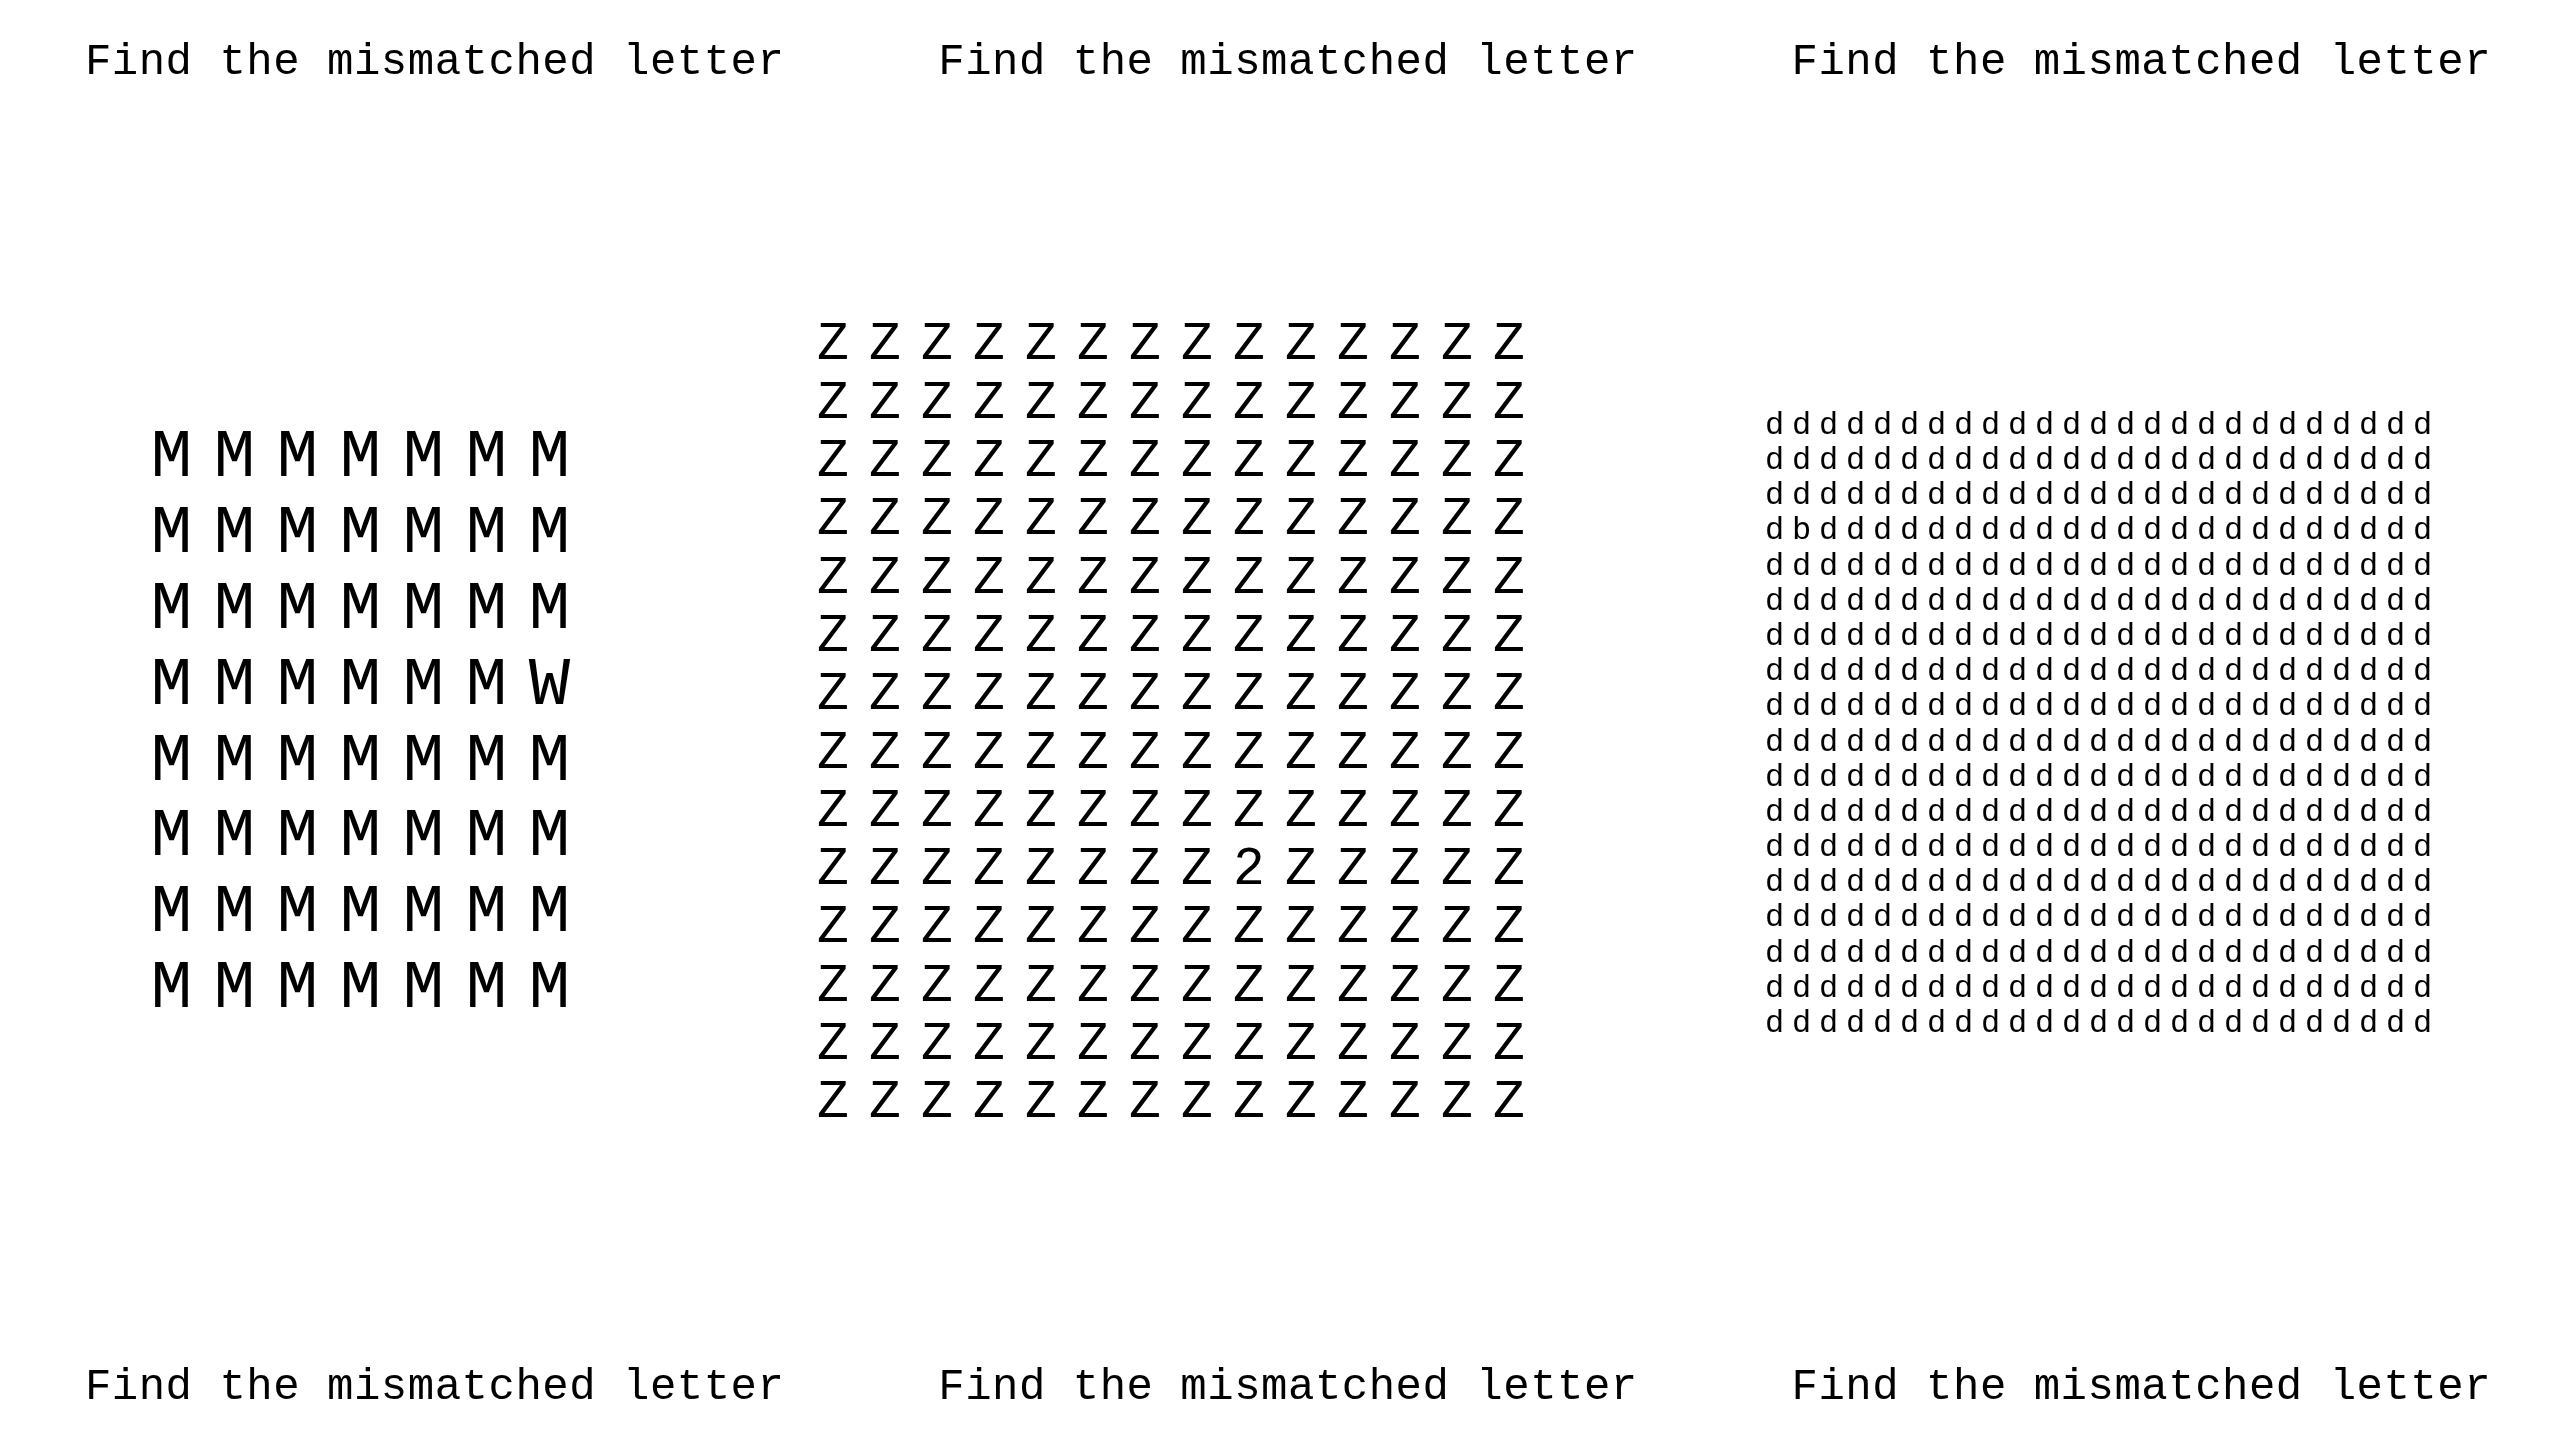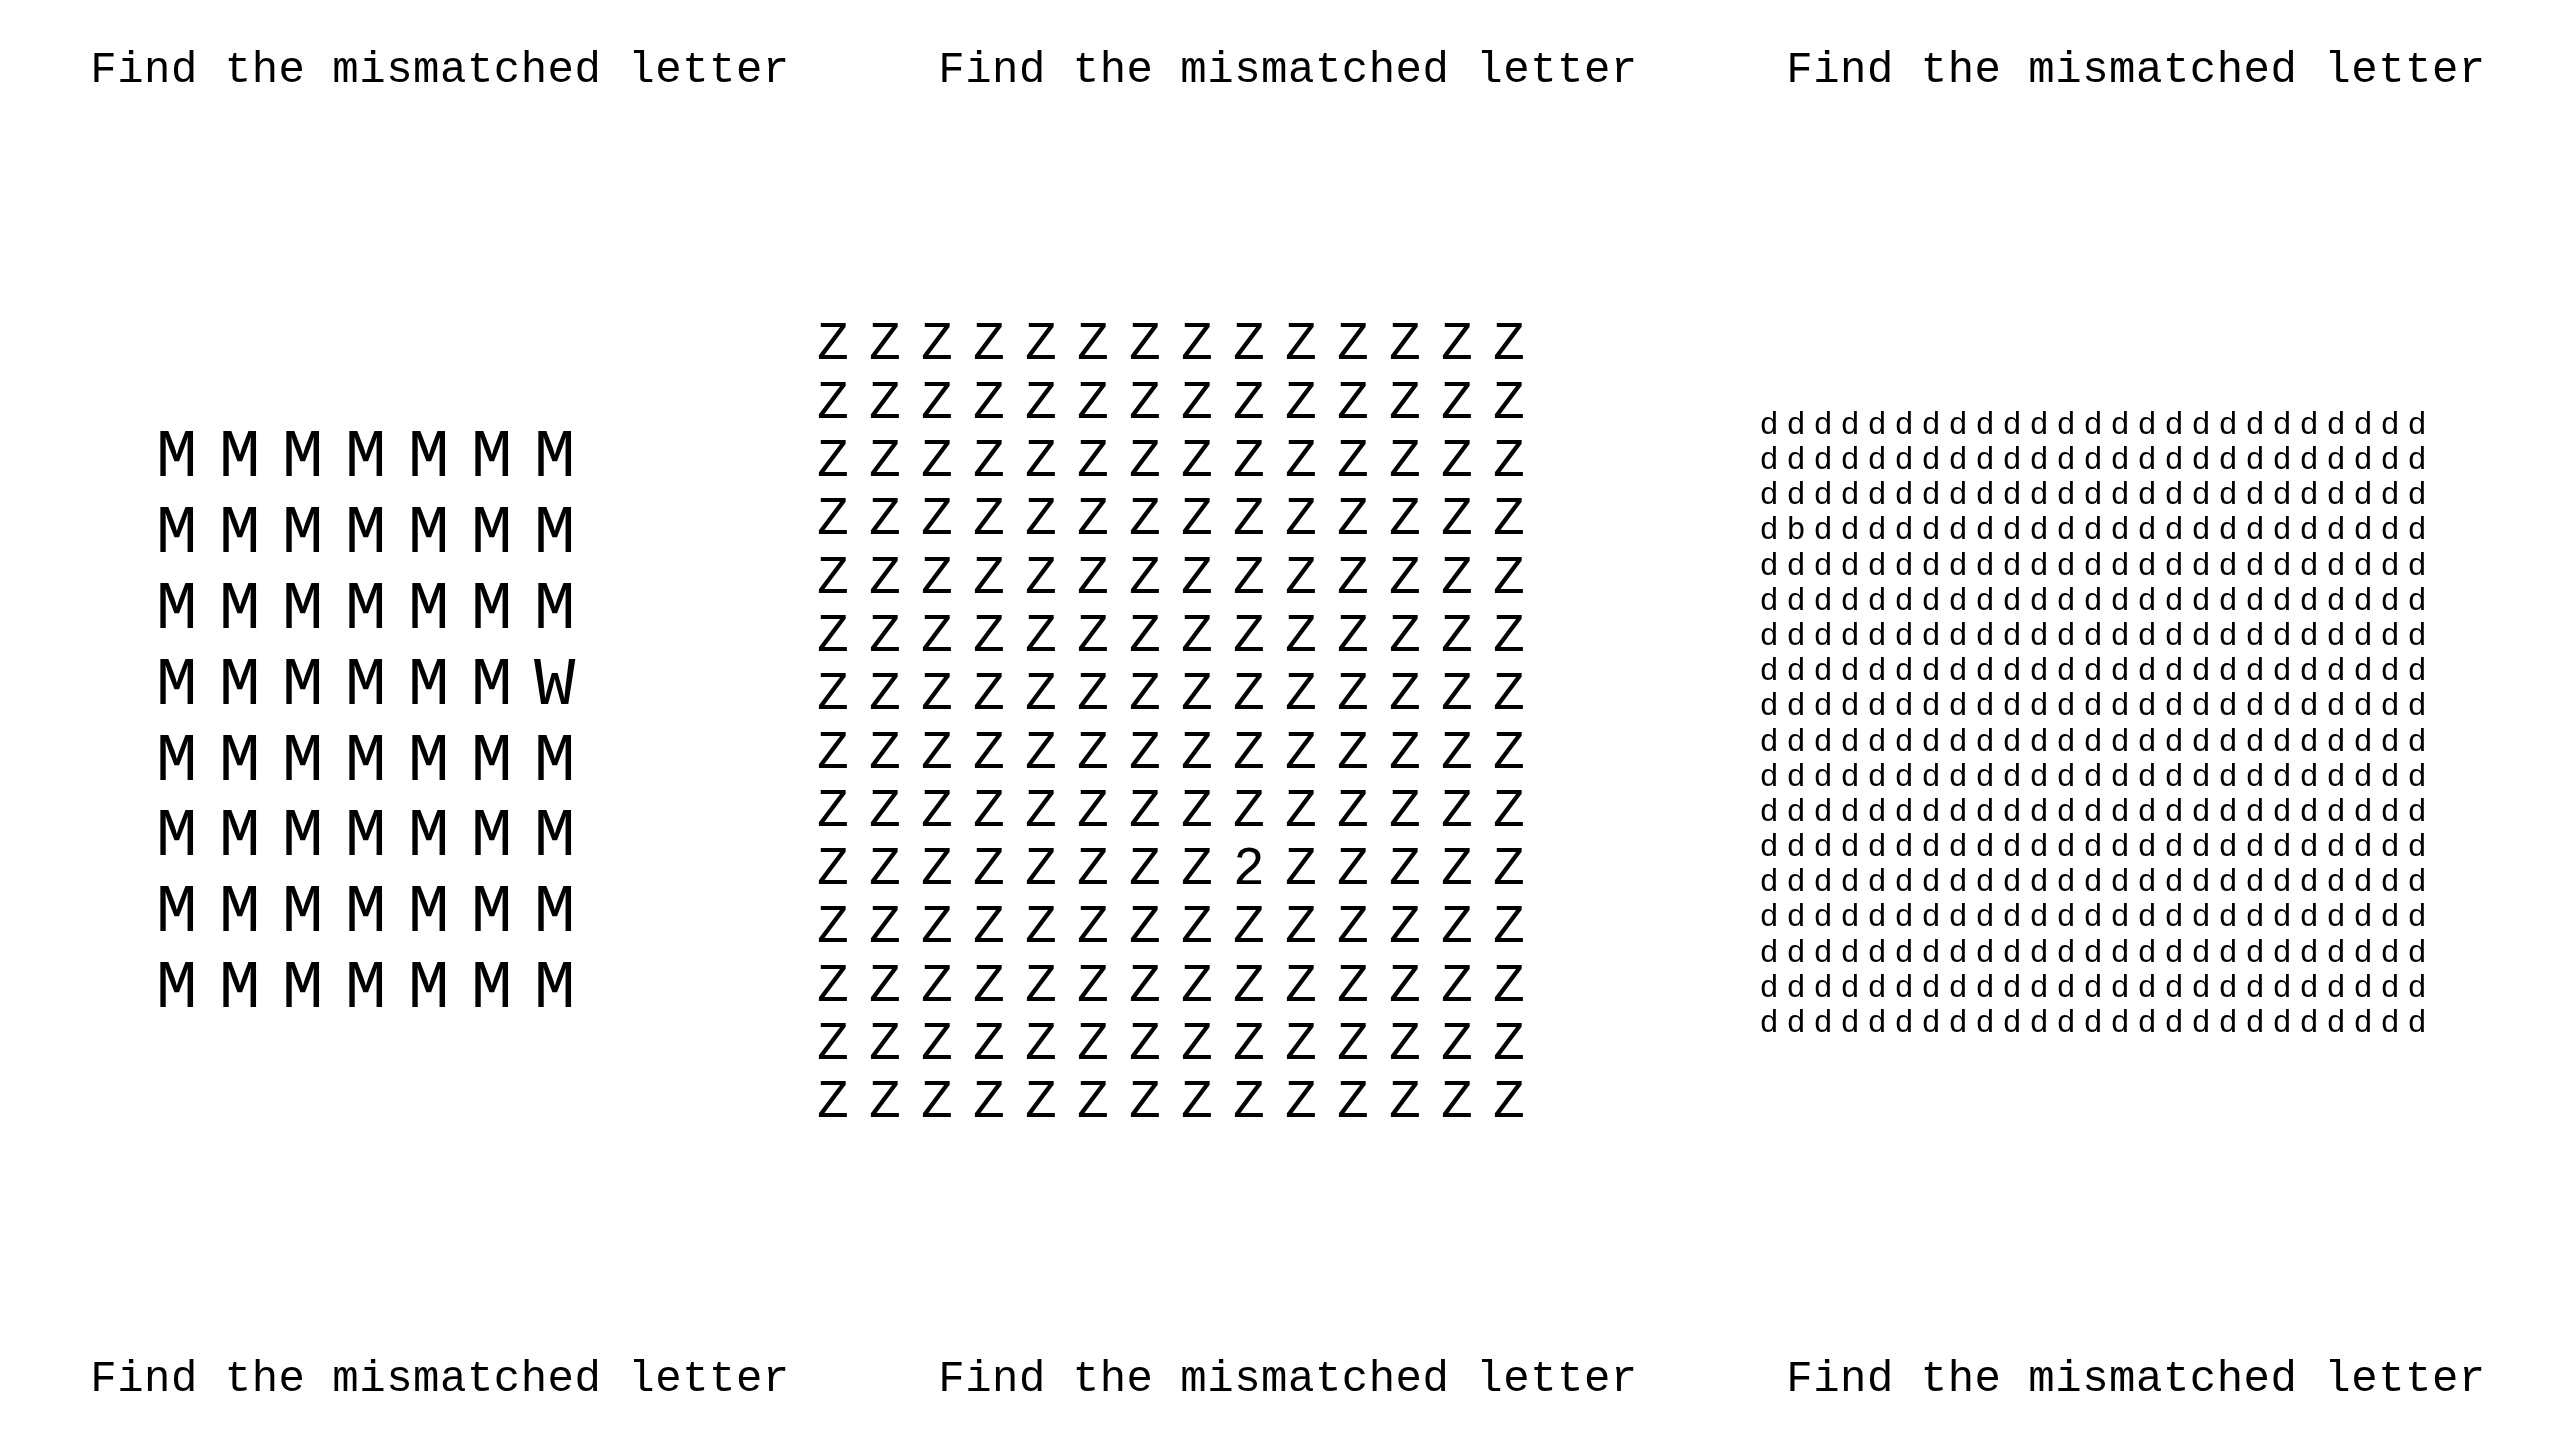--- a/index.html
+++ b/index.html
@@ -9,21 +9,21 @@
       width: 2576px;
       min-height: 1449px;
       overflow: hidden;
     }
     .page {
       width: 2576px;
       height: 1449px;
       display: flex;
       flex-direction: column;
       justify-content: space-between;
-      padding: 16px;
+      padding: 8px;
     }
     .top-labels {
       display: flex;
       flex-direction: row;
       width: 100%;
       padding: 29px 0 0 0;
     }
     .label {
       flex: 1;
       text-align: center;

